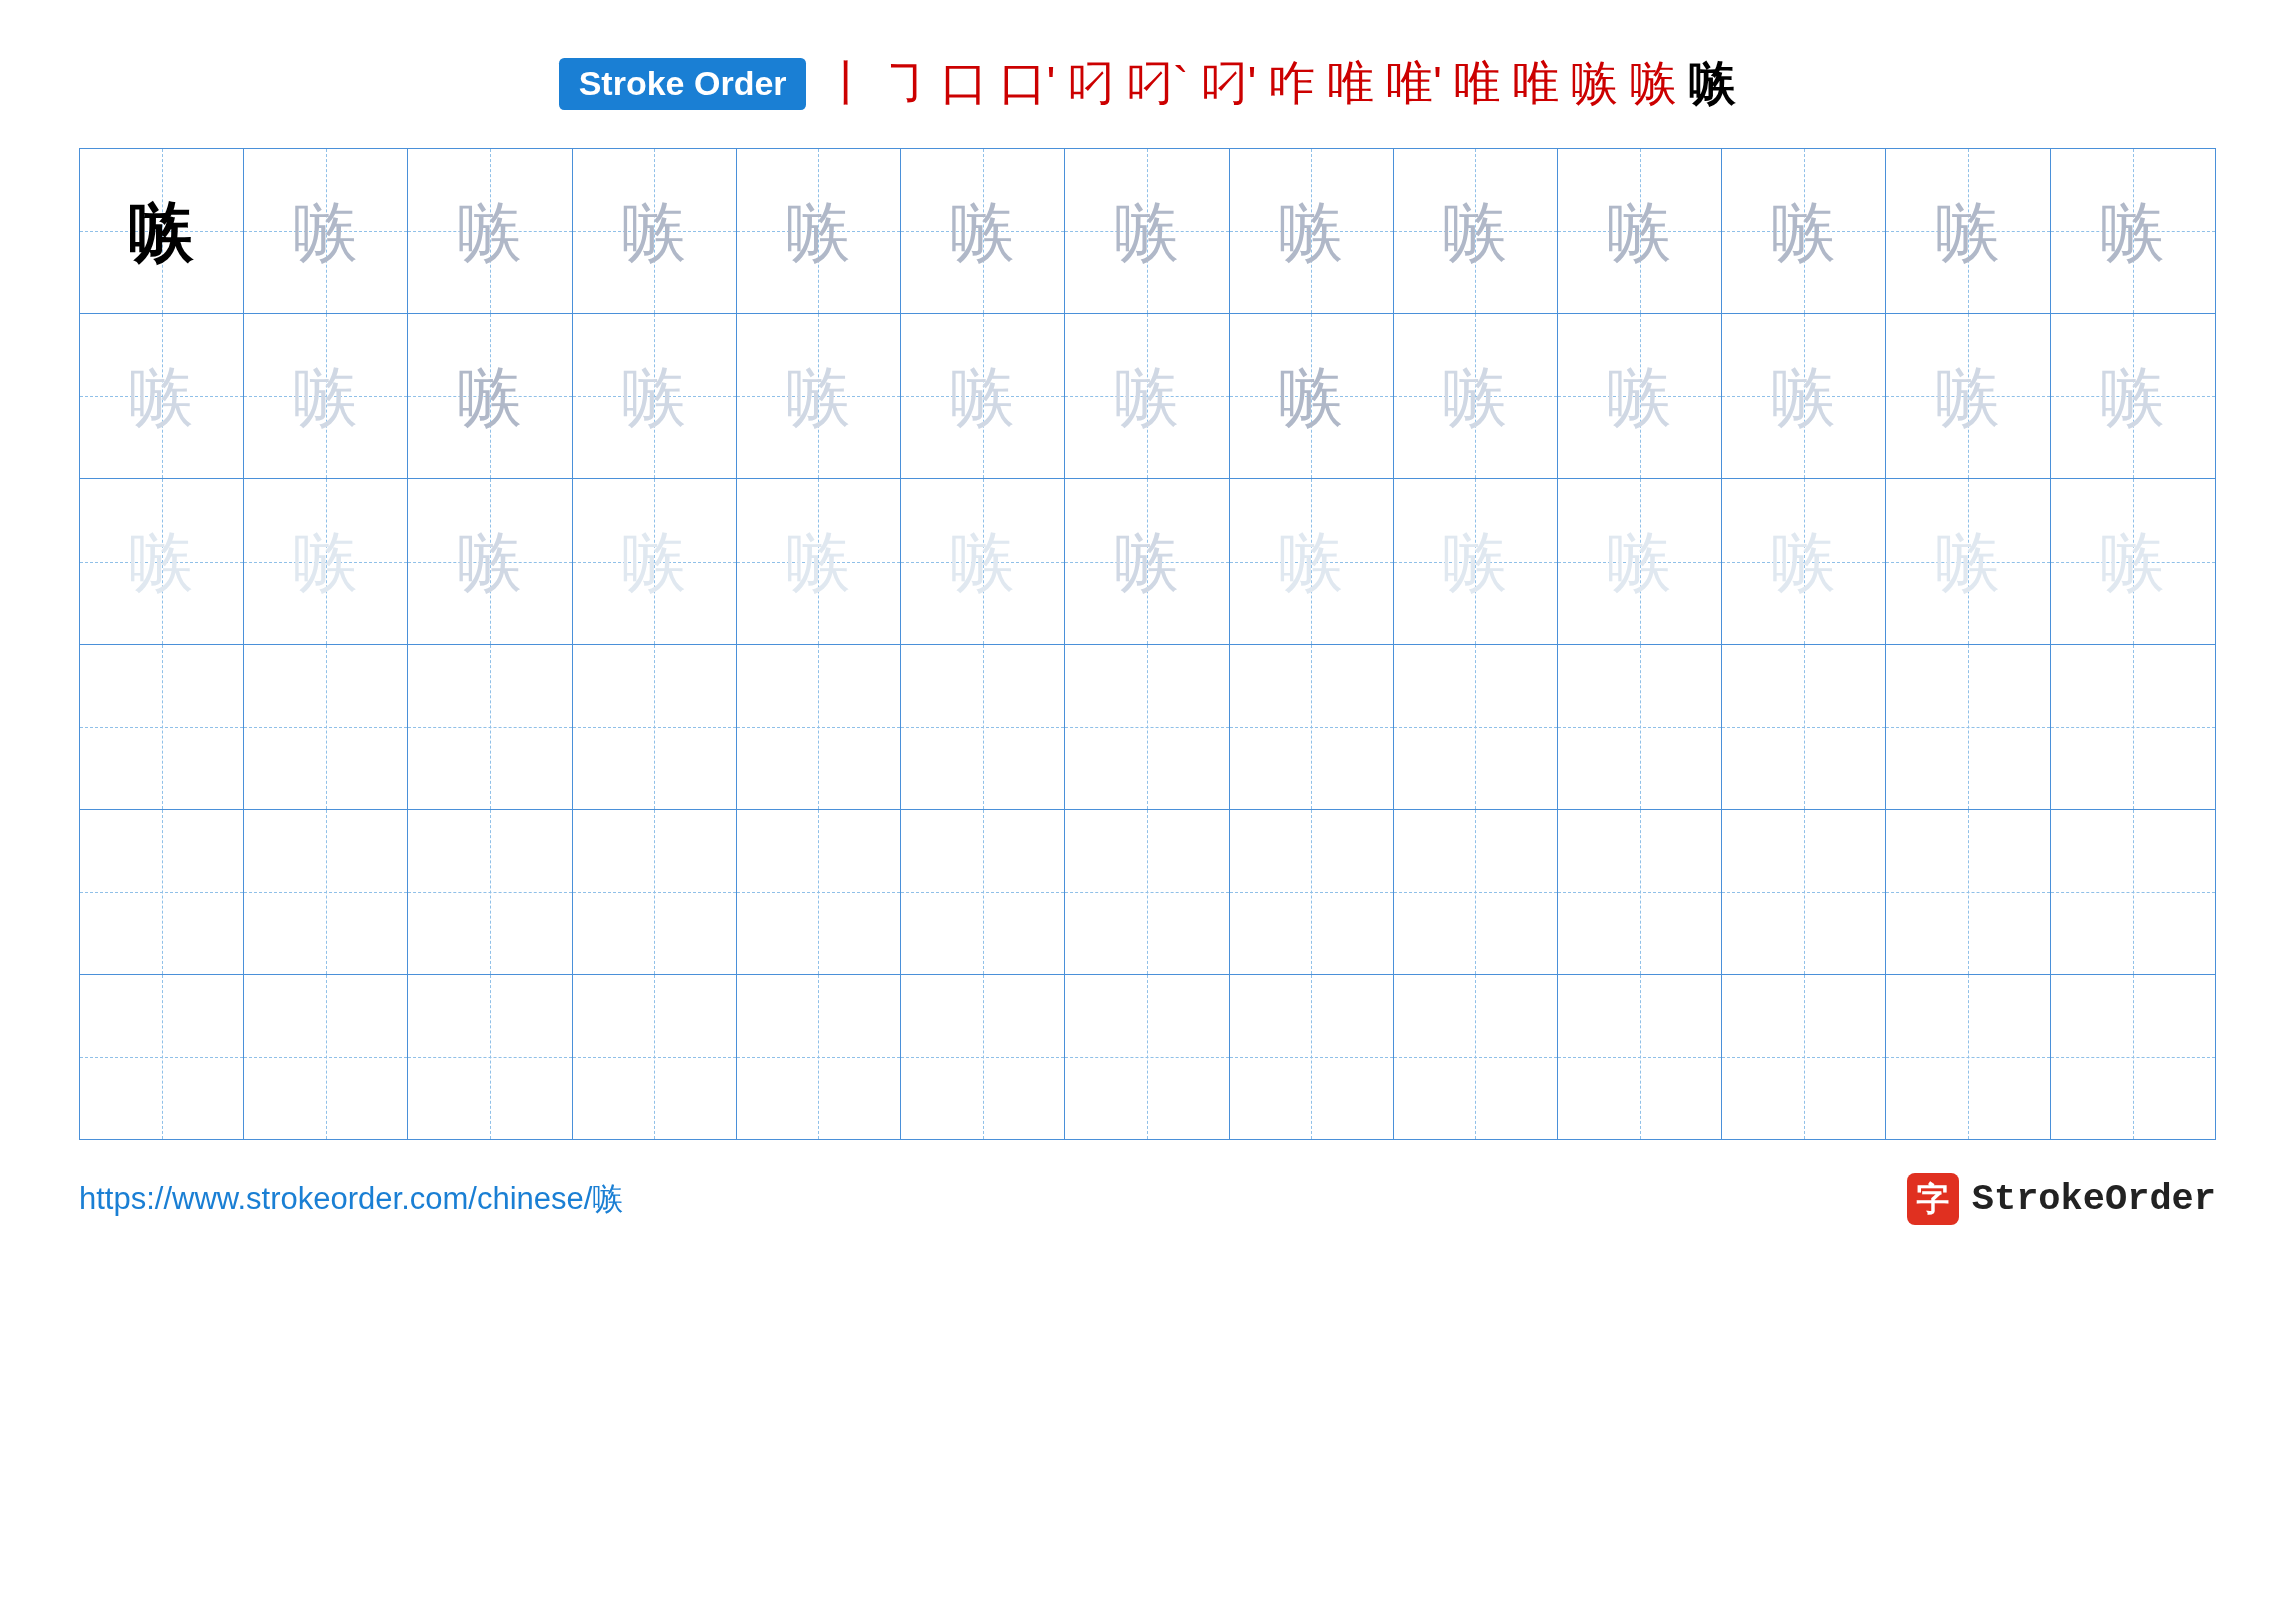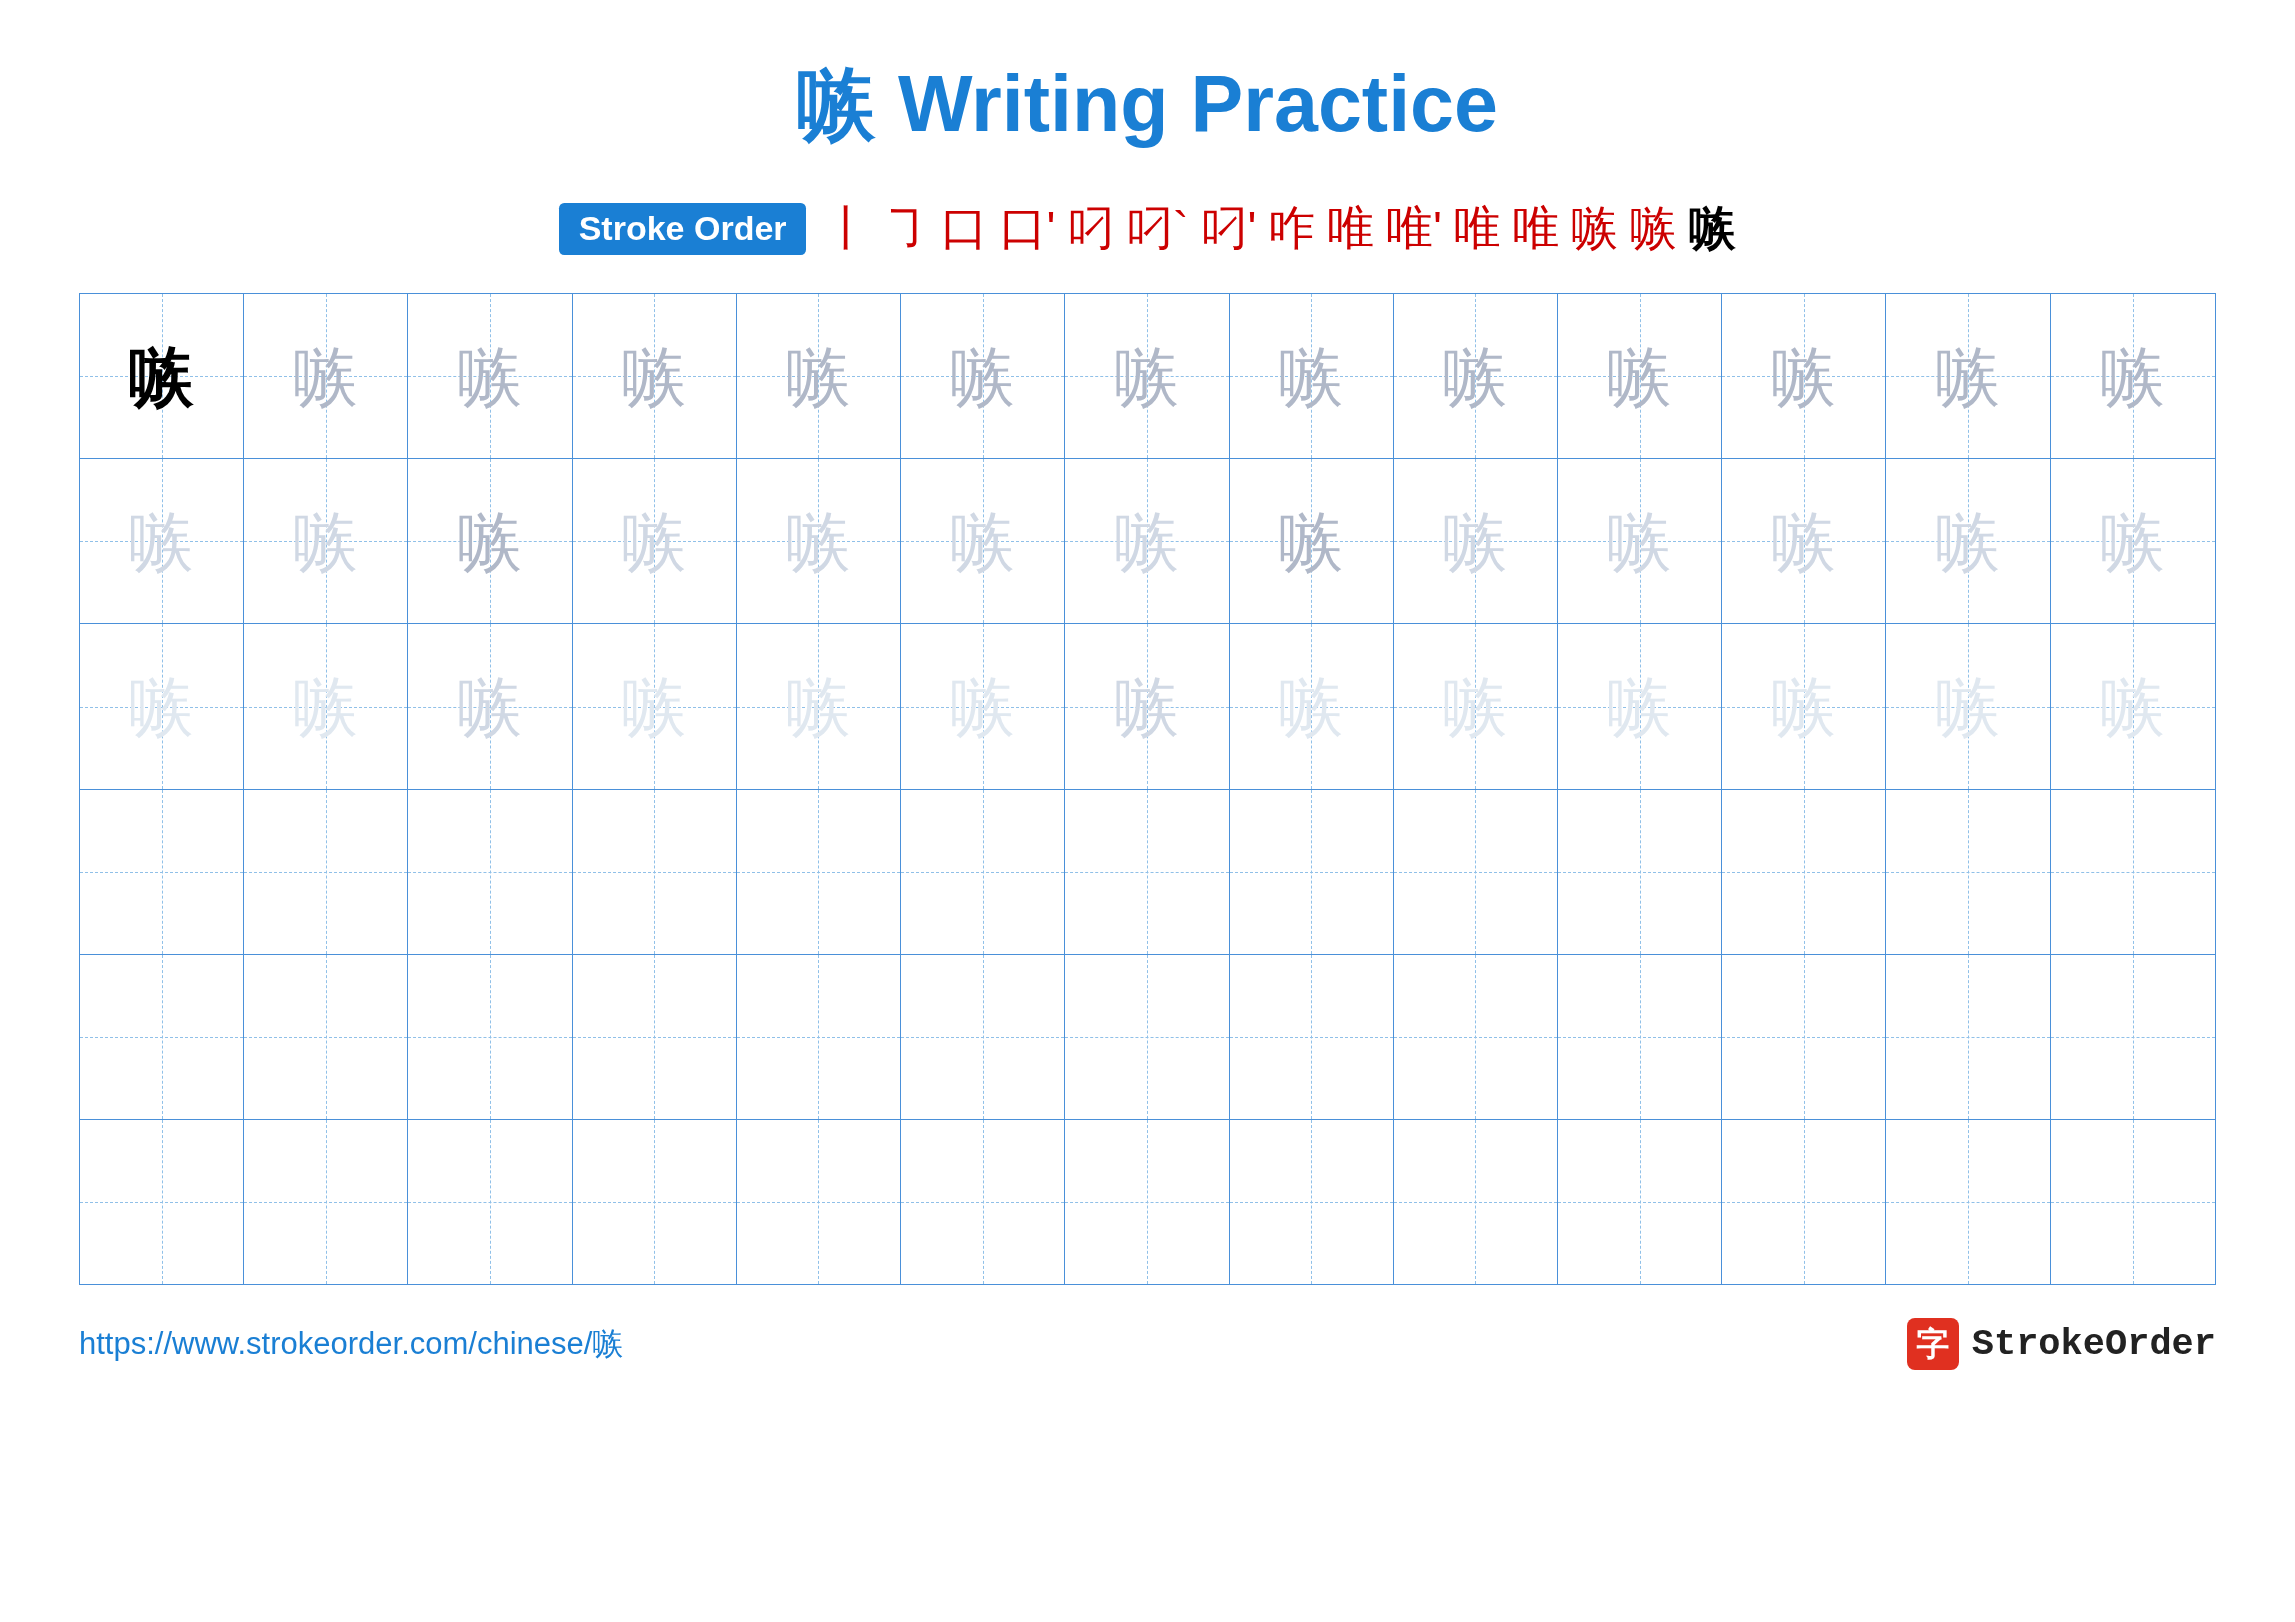--- a/index.html
+++ b/index.html
@@ -178,21 +178,20 @@
     .grid-wrapper {
       width: 100%;
       border: 1.3px solid #4a90d9;
     }
   </style>
 </head>
 <body>
 
 <div class="page-container">
 
-  <div class="title">嗾 Writing Practice</div>
 
   <div class="stroke-order-row">
     <div class="stroke-order-badge">Stroke Order</div>
     <div class="stroke-sequence">
       <span class="stroke-seq-item">丨</span>
       <span class="stroke-seq-item">㇆</span>
       <span class="stroke-seq-item">口</span>
       <span class="stroke-seq-item">口'</span>
       <span class="stroke-seq-item">叼</span>
       <span class="stroke-seq-item">叼`</span>

